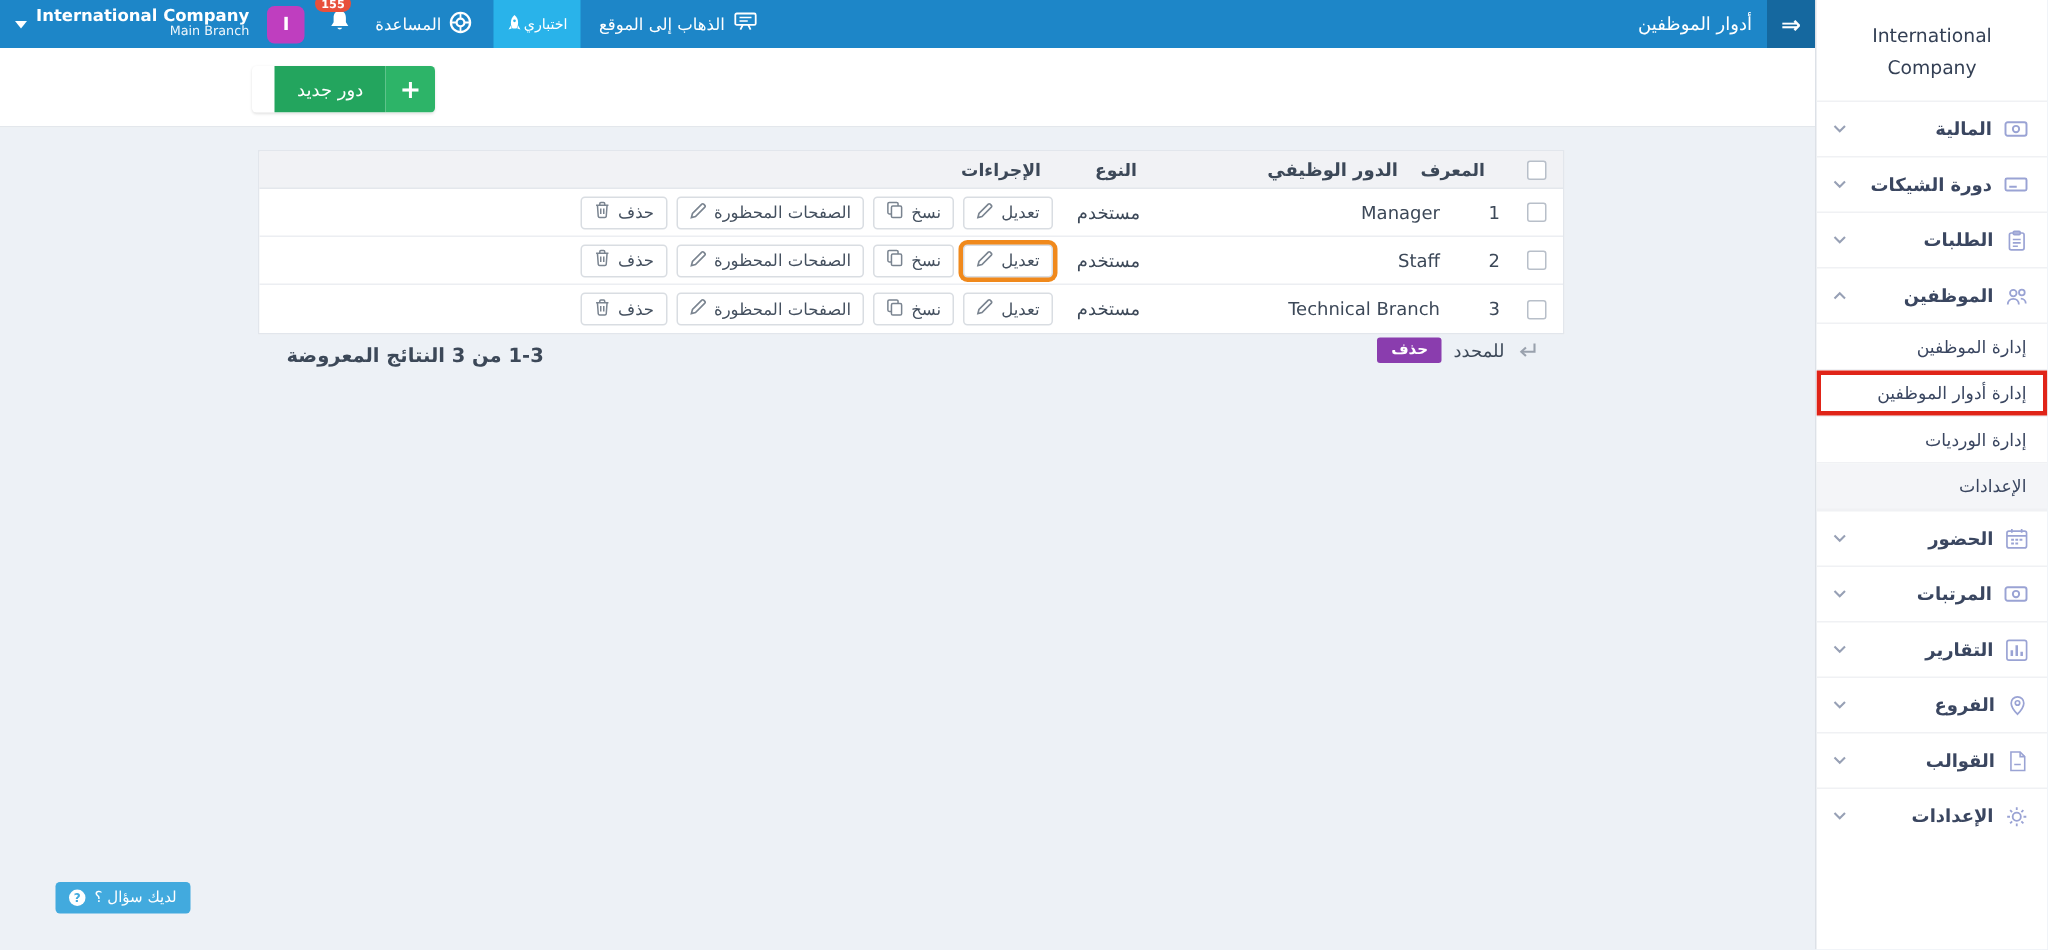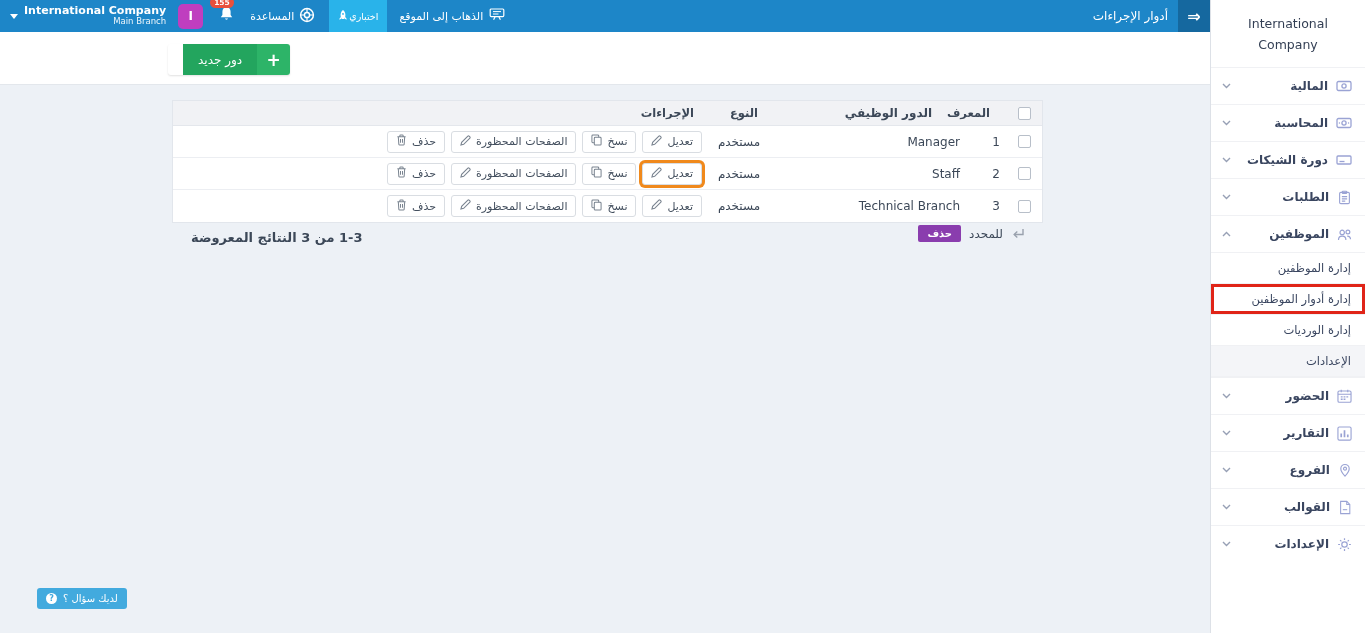--- a/index.html
+++ b/index.html
@@ -147,21 +147,21 @@
       <span>
         <svg width="16" height="13" viewBox="0 0 16 13" fill="none" stroke="#fff" stroke-width="1.2">
             <rect x="1.2" y="1" width="13.6" height="7.6" rx="1"></rect>
             <path d="M4.6 11.8L6.2 8.6M11.4 11.8L9.8 8.6"></path>
             <path d="M4 3.6h8M4 6h5.5" stroke-width="1"></path>
           </svg>
       </span>
       <span>الذهاب إلى الموقع</span>
     </div>
     <div class="tb-spacer"></div>
-    <div class="tb-title">أدوار الإجراءات</div>
+    <div class="tb-title">أدوار الموظفين</div>
     <div class="tb-toggle">
       <span>⇒</span>
     </div>
   </header>
 
   <div class="toolbar">
     <div class="newrole">
       <span class="nr-text">دور جديد</span>
       <span class="nr-plus">+</span>
     </div>
@@ -316,37 +316,20 @@
           </span>
         <span class="side-label">المالية</span>
       </span>
       <span class="chev">
           <svg width="9" height="6" viewBox="0 0 9 6" fill="none" stroke="currentColor" stroke-width="1.4">
             <path d="M1 1l3.5 3.5L8 1"></path>
           </svg>
         </span>
     </div>
 
-    <div class="side-item">
-      <span class="si-right">
-        <span class="si-icon">
-            <svg width="16" height="12" viewBox="0 0 16 12" fill="none" stroke="currentColor" stroke-width="1.3">
-              <rect x="1" y="1.5" width="14" height="9" rx="1.5"></rect>
-              <circle cx="8" cy="6" r="2.1"></circle>
-              <path d="M3.4 6h.1M12.5 6h.1" stroke-linecap="round"></path>
-            </svg>
-          </span>
-        <span class="side-label">المحاسبة</span>
-      </span>
-      <span class="chev">
-          <svg width="9" height="6" viewBox="0 0 9 6" fill="none" stroke="currentColor" stroke-width="1.4">
-            <path d="M1 1l3.5 3.5L8 1"></path>
-          </svg>
-        </span>
-    </div>
 
     <div class="side-item">
       <span class="si-right">
         <span class="si-icon">
             <svg width="16" height="12" viewBox="0 0 16 12" fill="none" stroke="currentColor" stroke-width="1.3">
               <rect x="1" y="2" width="14" height="8" rx="1"></rect>
               <path d="M3.5 7.5h5"></path>
             </svg>
           </span>
         <span class="side-label">دورة الشيكات</span>
@@ -423,20 +406,36 @@
           </span>
         <span class="side-label">الحضور</span>
       </span>
       <span class="chev">
           <svg width="9" height="6" viewBox="0 0 9 6" fill="none" stroke="currentColor" stroke-width="1.4">
             <path d="M1 1l3.5 3.5L8 1"></path>
           </svg>
         </span>
     </div>
 
+    <div class="side-item">
+      <span class="si-right">
+        <span class="si-icon">
+            <svg width="16" height="12" viewBox="0 0 16 12" fill="none" stroke="currentColor" stroke-width="1.3">
+              <rect x="1" y="1.5" width="14" height="9" rx="1.5"></rect>
+              <circle cx="8" cy="6" r="2.1"></circle>
+            </svg>
+          </span>
+        <span class="side-label">المرتبات</span>
+      </span>
+      <span class="chev">
+          <svg width="9" height="6" viewBox="0 0 9 6" fill="none" stroke="currentColor" stroke-width="1.4">
+            <path d="M1 1l3.5 3.5L8 1"></path>
+          </svg>
+        </span>
+    </div>
 
     <div class="side-item">
       <span class="si-right">
         <span class="si-icon">
             <svg width="15" height="15" viewBox="0 0 16 16" fill="none" stroke="currentColor" stroke-width="1.2">
               <rect x="1" y="1" width="14" height="14" rx="1.5"></rect>
               <path d="M4.5 12V8M8 12V4.5M11.5 12V9" stroke-width="1.8"></path>
             </svg>
           </span>
         <span class="side-label">التقارير</span>

